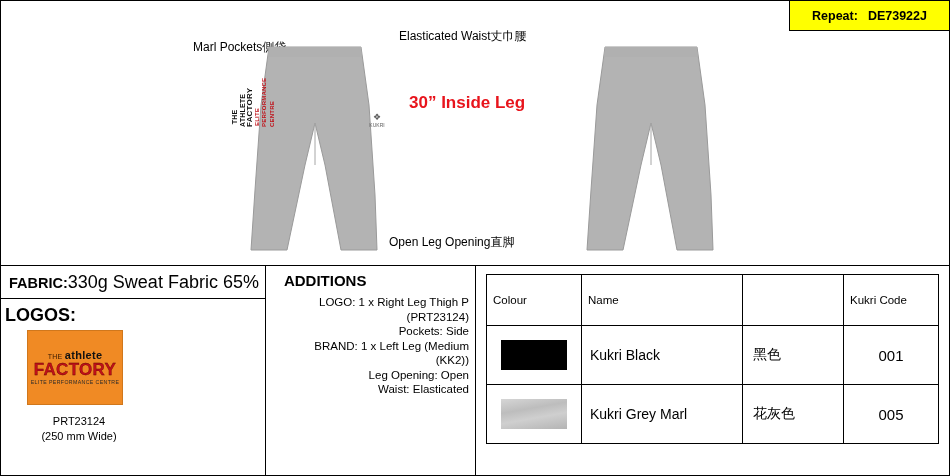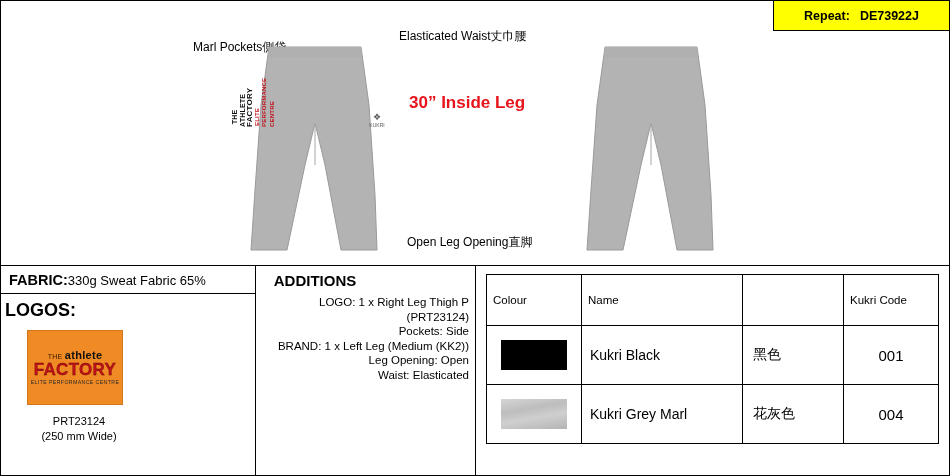--- a/index.html
+++ b/index.html
@@ -18,21 +18,21 @@
     border: 1px solid #000000;
     box-sizing: border-box;
     overflow: hidden;
   }
 
   
   #repeat-box {
     position: absolute;
     right: 0;
     top: 0;
-    width: 176px;
+    width: 160px;
     height: 30px;
     background: #ffff00;
     border-left: 1px solid #000;
     border-bottom: 1px solid #000;
     display: flex;
     align-items: center;
     justify-content: center;
     gap: 10px;
     font-size: 12.5px;
     font-weight: bold;
@@ -125,21 +125,21 @@
   #col-additions { width: 250px; border-right: 1px solid #000; position: relative; margin-left: 10px; }
   #col-colour { flex: 1; position: relative; padding: 8px 10px 0 10px; }
 
   #fabric-line {
     padding: 6px 6px 5px 8px;
     font-size: 13.5px;
     border-bottom: 1px solid #000;
     white-space: nowrap;
   }
   #fabric-line .k { font-weight: bold; font-size: 14.5px; }
-  #fabric-line .v { font-size: 13px; }
+  #fabric-line .v { font-size: 18px; }
 
   #logos-title {
     padding: 6px 8px 2px 4px;
     font-weight: bold;
     font-size: 18px;
   }
 
   #logo-box {
     position: absolute;
     left: 26px;
@@ -248,21 +248,21 @@
   <div id="illustration">
 
     <div class="callout" style="left:192px; top:38px;">
       <span>Marl Pockets</span><span class="cn">側袋</span>
     </div>
 
     <div class="callout" style="left:398px; top:27px;">
       <span>Elasticated Waist</span><span class="cn">丈巾腰</span>
     </div>
 
-    <div class="callout" style="left:406px; top:233px;">
+    <div class="callout" style="left:388px; top:233px;">
       <span>Open Leg Opening</span><span class="cn">直脚</span>
     </div>
 
     <div id="inside-leg-label">30” Inside Leg</div>
 
     <div class="pants-wrap" id="pants-front">
       <svg width="170" height="210" viewBox="0 0 170 210">
         <path d="M40 2 L132 2 L140 60 L146 150 L148 205 L112 205 L96 120 L86 78 L76 120 L58 205 L22 205 L26 145 L32 60 Z" fill="#b3b3b3" stroke="#9a9a9a" stroke-width="1"></path>
         <path d="M40 2 L132 2 L133 12 L39 12 Z" fill="#b0b0b0" stroke="none"></path>
         <path d="M86 78 L86 120" stroke="#a6a6a6" stroke-width="1" fill="none"></path>
@@ -341,20 +341,20 @@
             <td class="name">Kukri Black</td>
             <td class="cn">黑色</td>
             <td class="code">001</td>
           </tr>
           <tr>
             <td>
                 <span class="sw sw-grey"></span>
               </td>
             <td class="name">Kukri Grey Marl</td>
             <td class="cn">花灰色</td>
-            <td class="code">004</td>
+            <td class="code">005</td>
           </tr>
         </tbody>
       </table>
     </div>
 
   </div>
 </div>
 
 </body></html>

